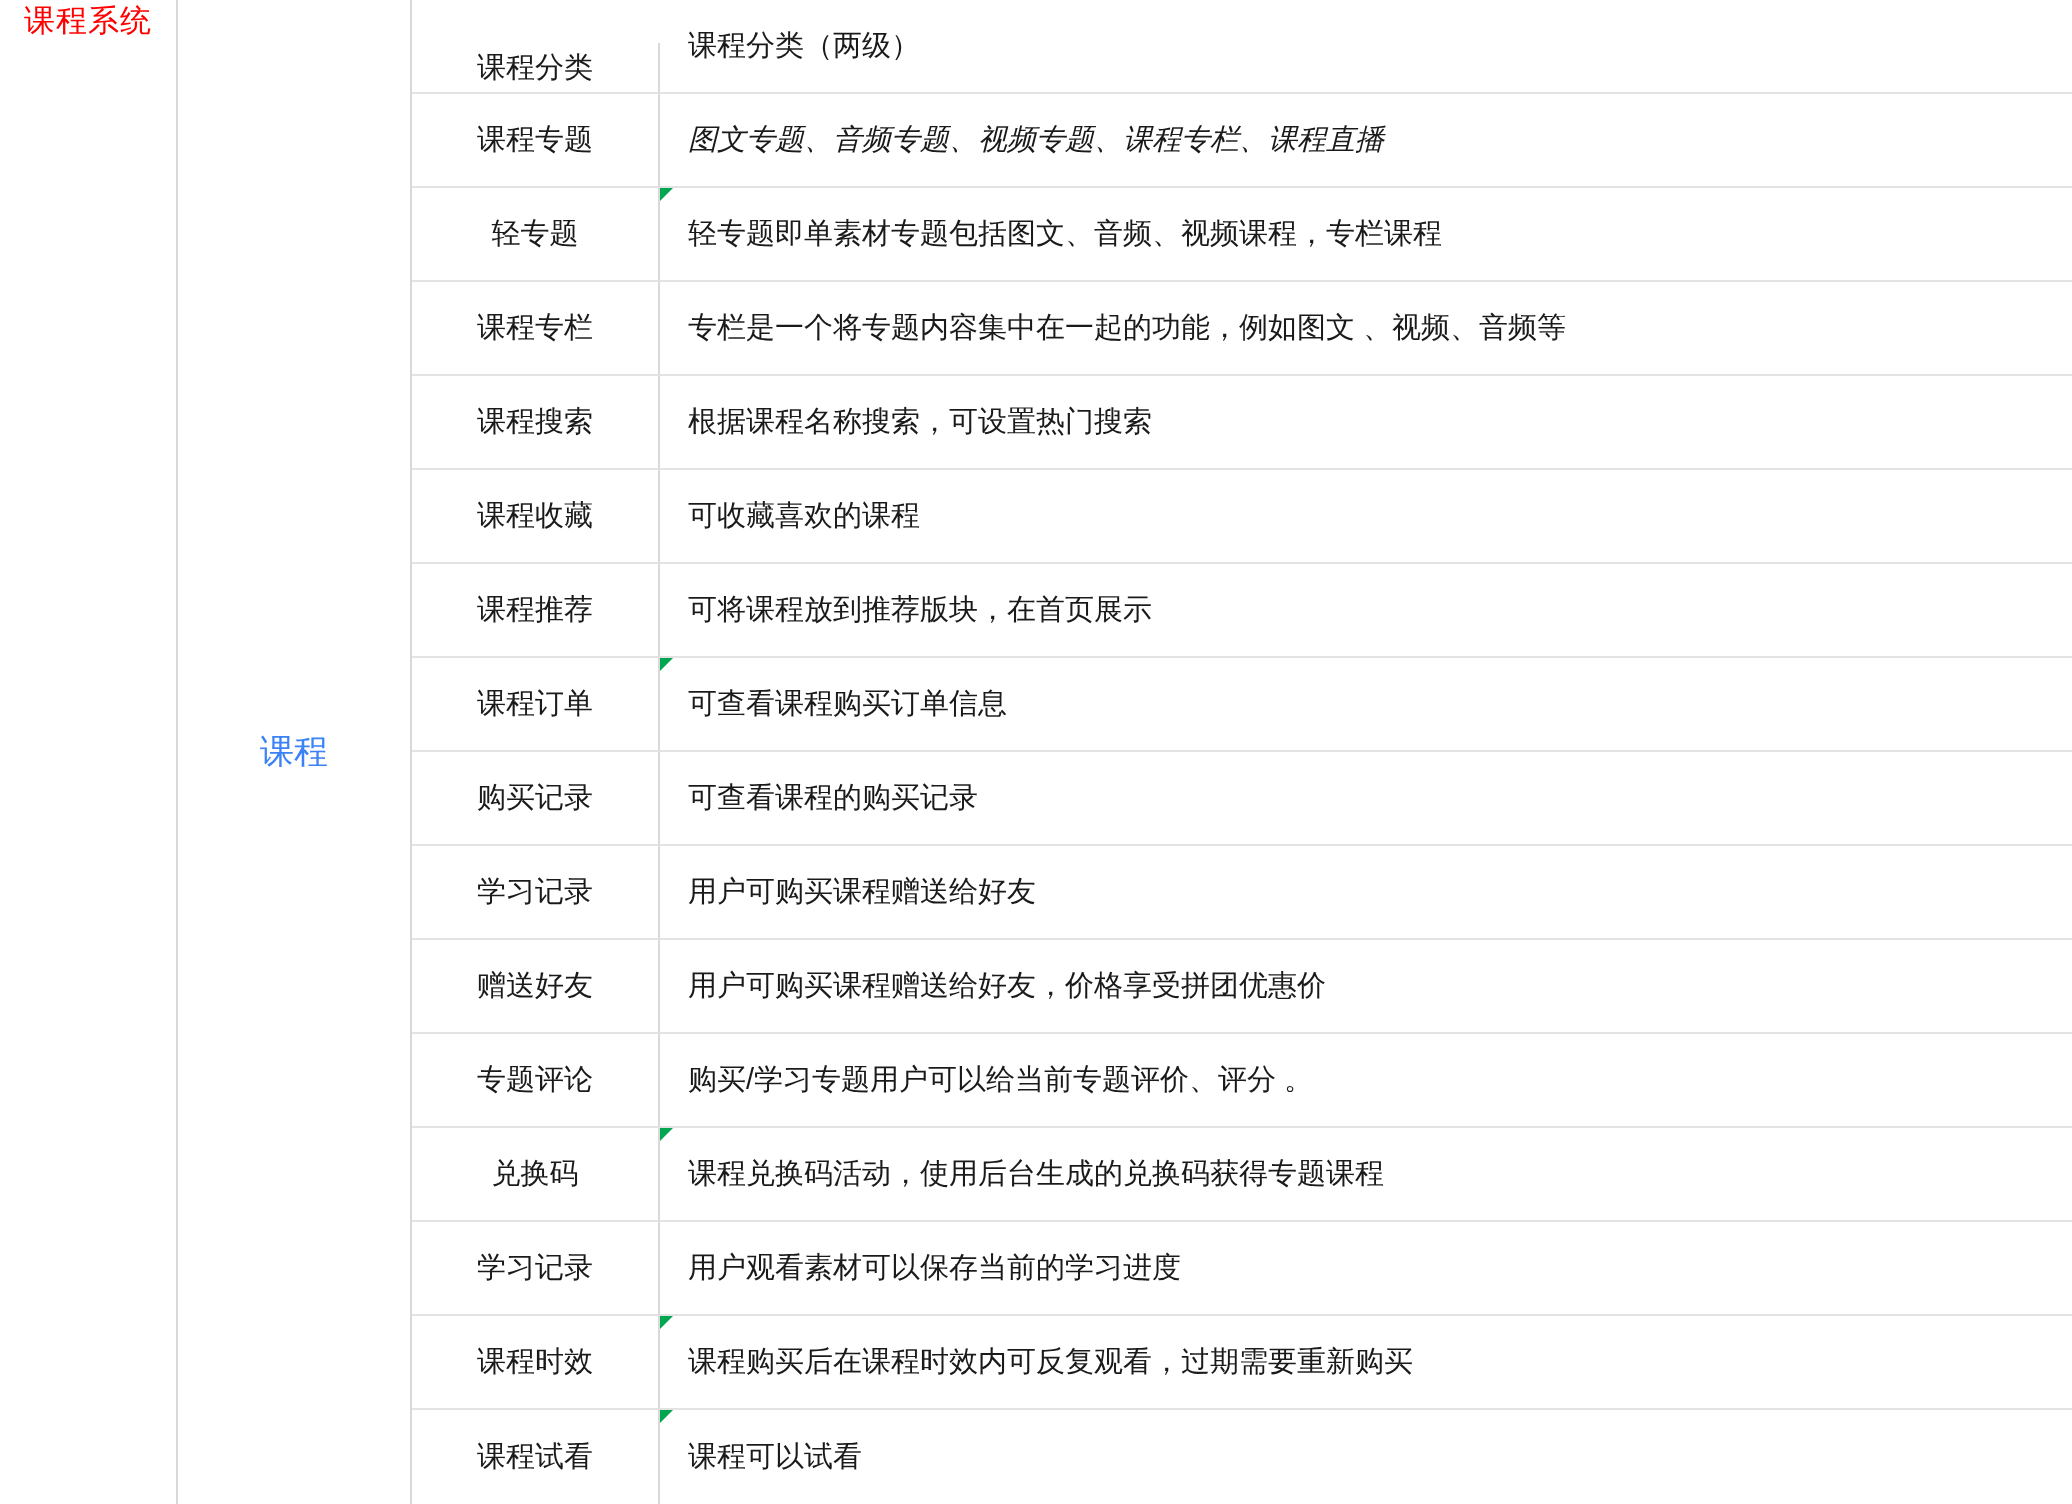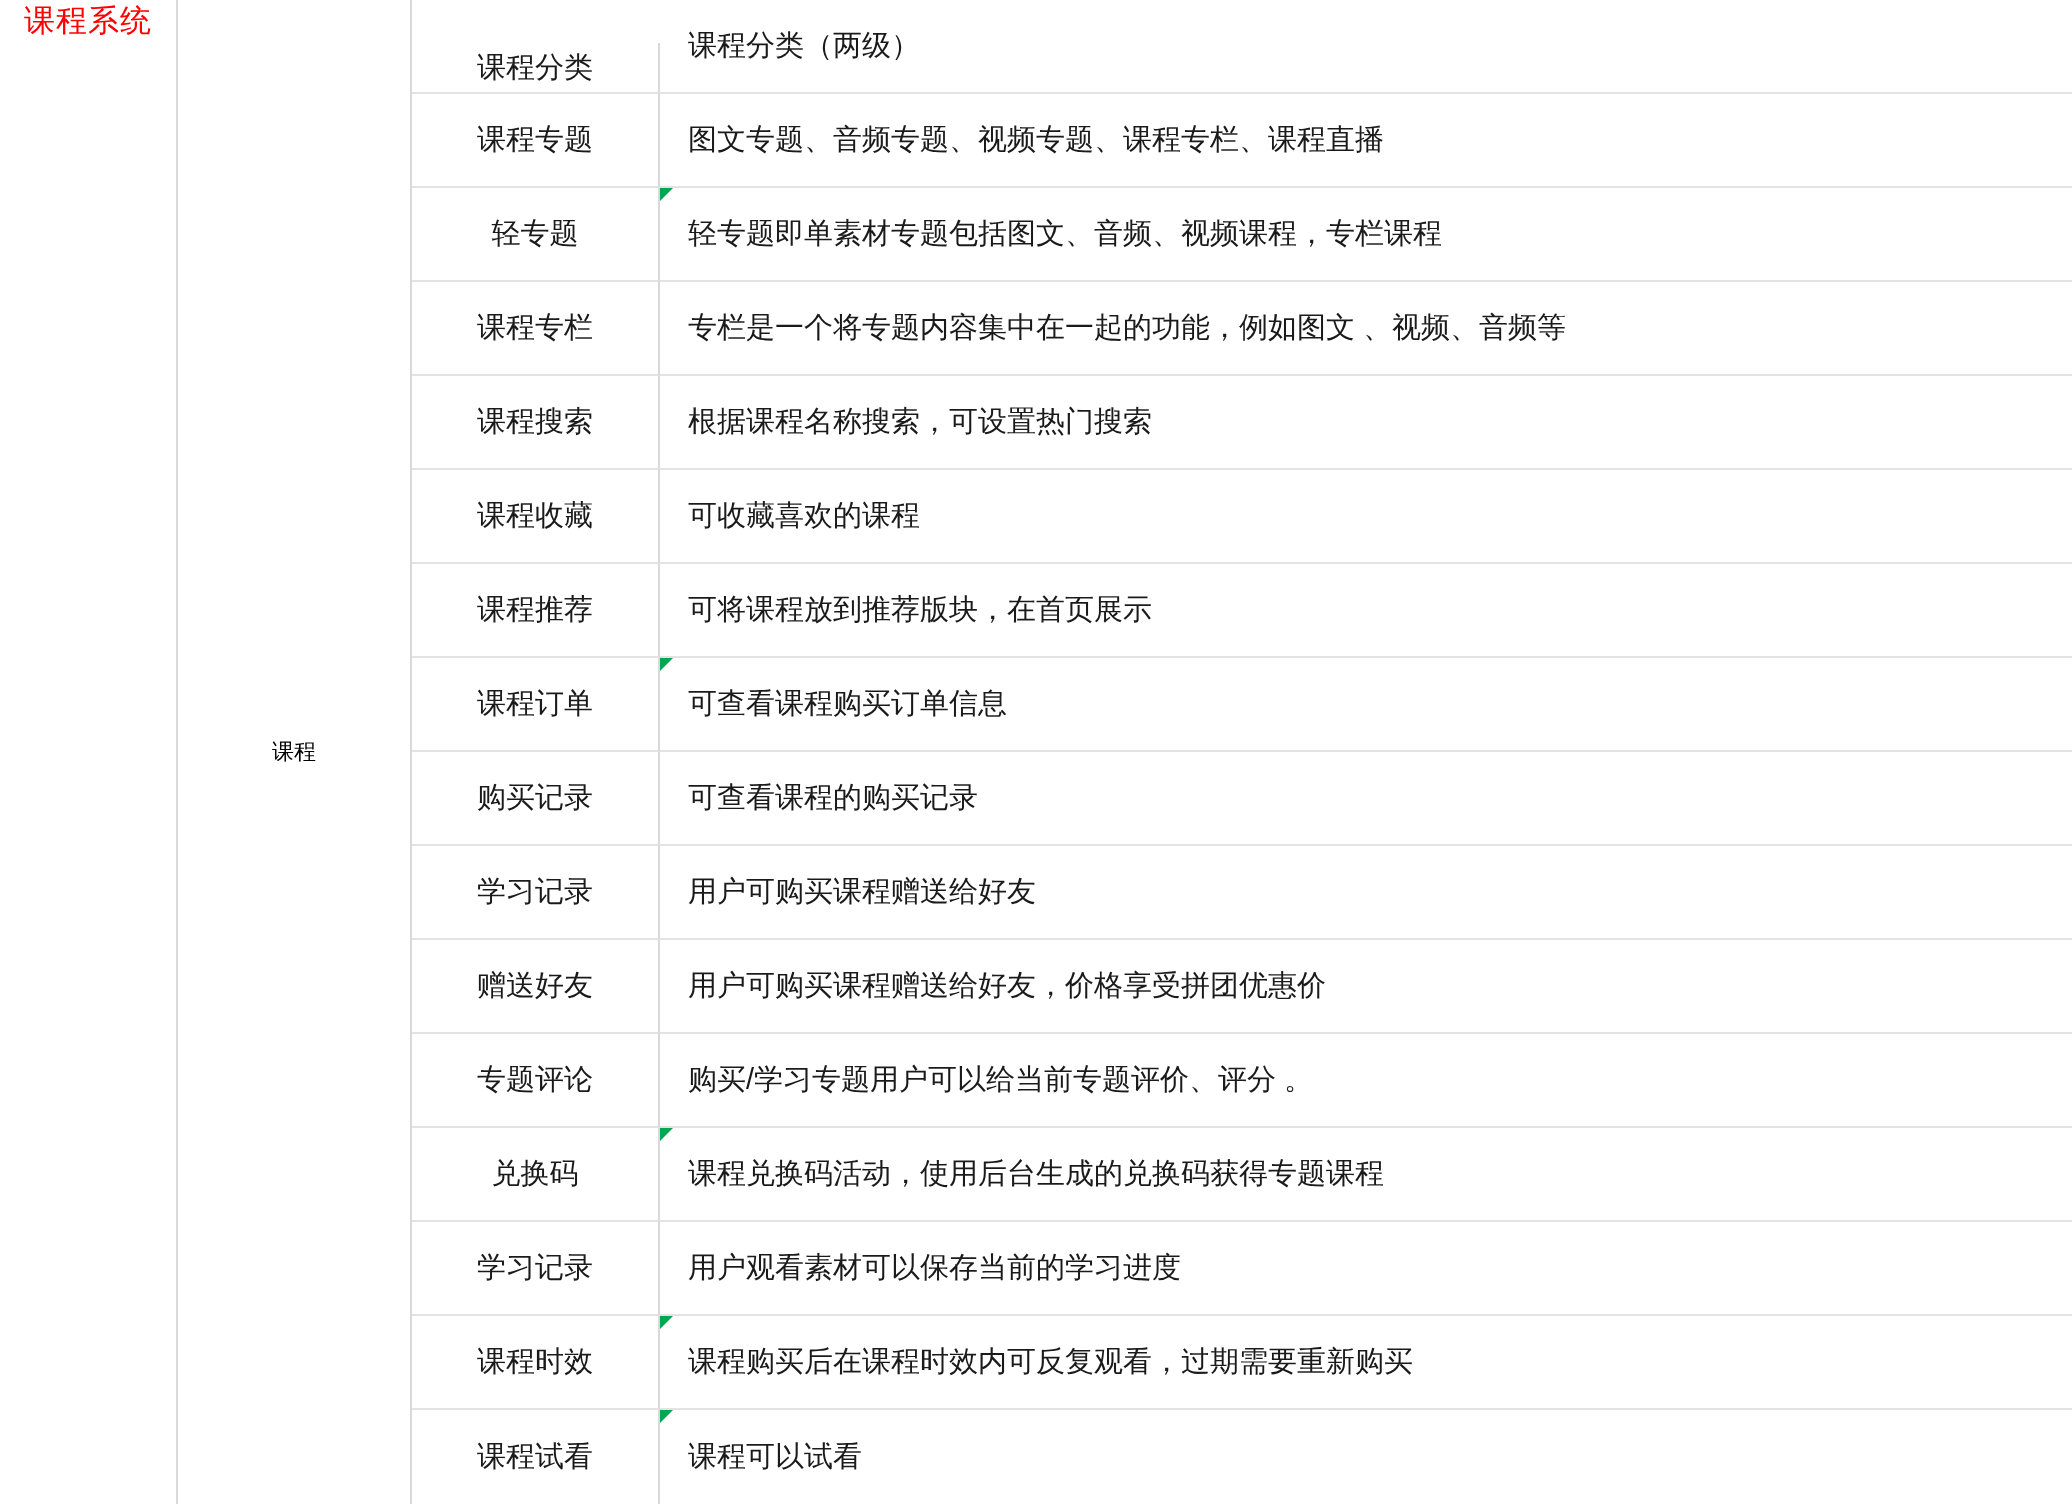--- a/index.html
+++ b/index.html
@@ -50,22 +50,22 @@
   .col-module {
     grid-column: 2 / 3;
     grid-row: 1 / -1;
     display: flex;
     align-items: center;
     justify-content: center;
     border-right: 2px solid #d9d9d9;
     box-sizing: border-box;
   }
   .module-label {
-    font-size: 22px;
-    color: #000000;
+    font-size: 34px;
+    color: #3b82f6;
     white-space: nowrap;
   }
 
   
   .cell-name {
     grid-column: 3 / 4;
     display: flex;
     align-items: center;
     justify-content: center;
     border-bottom: 2px solid #e3e3e3;
@@ -117,21 +117,21 @@
 
   <div class="cell-name" style="grid-row: 1 / 2; margin-top: 43px;">
         <span>课程分类</span>
       </div>
       <div class="cell-desc" style="grid-row: 1 / 2;">
         <span>课程分类（两级）</span>
       </div>
       <div class="cell-name" style="grid-row: 2 / 3;">
         <span>课程专题</span>
       </div>
-      <div class="cell-desc" style="grid-row: 2 / 3;">
+      <div class="cell-desc" style="grid-row: 2 / 3; font-style: italic;">
         <span>图文专题、音频专题、视频专题、课程专栏、课程直播</span>
       </div>
       <div class="cell-name" style="grid-row: 3 / 4;">
         <span>轻专题</span>
       </div>
       <div class="cell-desc" style="grid-row: 3 / 4;">
         <span class="cmt-marker"></span>
         <span>轻专题即单素材专题包括图文、音频、视频课程，专栏课程</span>
       </div>
       <div class="cell-name" style="grid-row: 4 / 5;">

